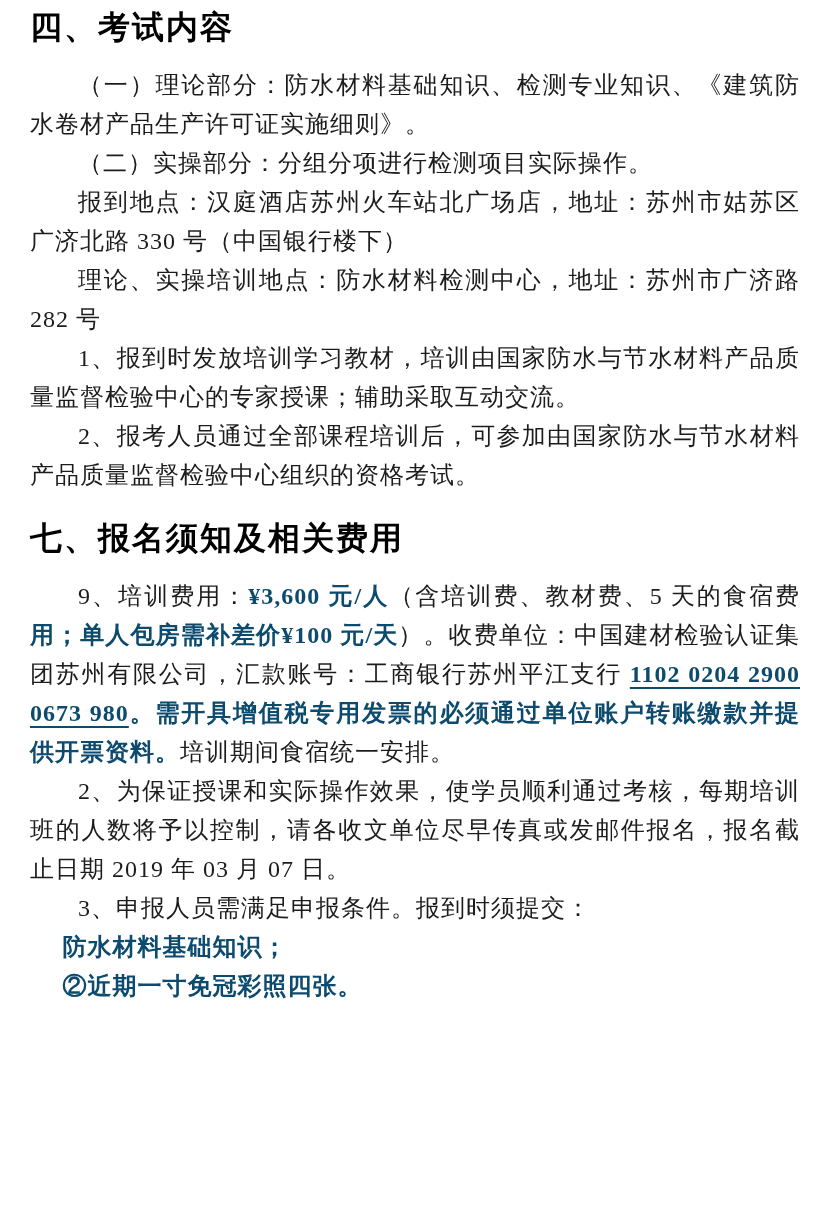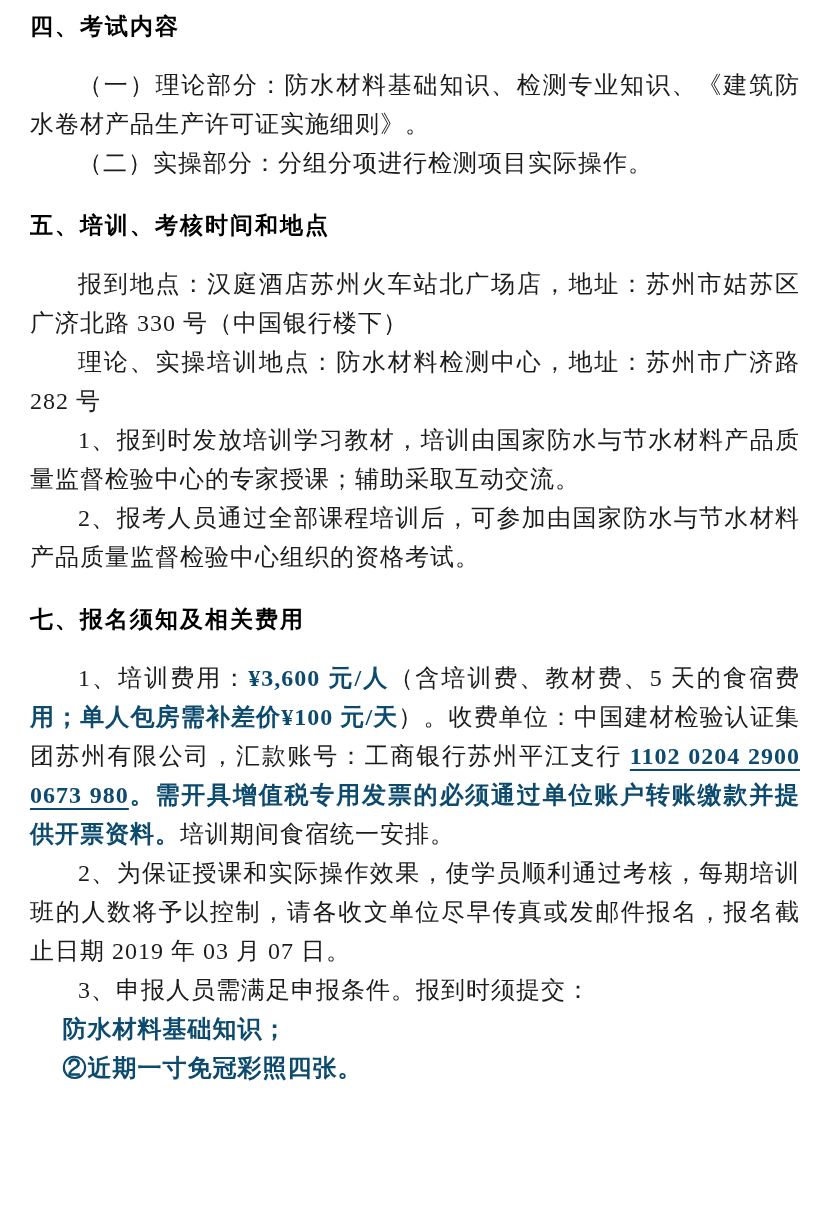--- a/index.html
+++ b/index.html
@@ -15,21 +15,21 @@
     padding: 6px 30px 0 30px;
     overflow: hidden;
     background: #ffffff;
     color: #1c1c1c;
     font-family: "Liberation Serif", "DejaVu Serif", serif;
     font-size: 24px;
     letter-spacing: 1px;
   }
   .section { margin: 0; }
   .heading {
-    font-size: 23px;
+    font-size: 32px;
     font-weight: 700;
     color: #000000;
     line-height: 34px;
     margin: 26px 0 22px 0;
     letter-spacing: 2px;
   }
   .section:first-child .heading { margin-top: 4px; }
   .para {
     margin: 0;
     line-height: 39px;
@@ -51,32 +51,31 @@
 
 <div class="page">
 
   <div class="section">
     <h2 class="heading">四、考试内容</h2>
     <p class="para"><span class="run">（一）理论部分：防水材料基础知识、检测专业知识、《建筑防水卷材产品生产许可证实施细则》。</span></p>
     <p class="para"><span class="run">（二）实操部分：分组分项进行检测项目实际操作。</span></p>
   </div>
 
   <div class="section">
-    <h2 class="heading">五、培训、考核时间和地点</h2>
     <p class="para"><span class="run">报到地点：汉庭酒店苏州火车站北广场店，地址：苏州市姑苏区广济北路 330 号（中国银行楼下）</span></p>
     <p class="para"><span class="run">理论、实操培训地点：防水材料检测中心，地址：苏州市广济路 282 号</span></p>
   </div>
 
   <div class="section">
     <p class="para"><span class="run">1、报到时发放培训学习教材，培训由国家防水与节水材料产品质量监督检验中心的专家授课；辅助采取互动交流。</span></p>
     <p class="para"><span class="run">2、报考人员通过全部课程培训后，可参加由国家防水与节水材料产品质量监督检验中心组织的资格考试。</span></p>
   </div>
 
   <div class="section">
     <h2 class="heading">七、报名须知及相关费用</h2>
-    <p class="para"><span class="run">1、培训费用：</span><span class="run b">¥3,600 元/人</span><span class="run">（含培训费、教材费、5 天的食宿费</span><span class="run b">用；单人包房需补差价¥100 元/天</span><span class="run">）。收费单位：中国建材检验认证集团苏州有限公司，汇款账号：工商银行苏州平江支行 </span><span class="run b u">1102 0204 2900 0673 980</span><span class="run b">。需开具增值税专用发票的必须通过单位账户转账缴款并提供开票资料。</span><span class="run">培训期间食宿统一安排。</span></p>
+    <p class="para"><span class="run">9、培训费用：</span><span class="run b">¥3,600 元/人</span><span class="run">（含培训费、教材费、5 天的食宿费</span><span class="run b">用；单人包房需补差价¥100 元/天</span><span class="run">）。收费单位：中国建材检验认证集团苏州有限公司，汇款账号：工商银行苏州平江支行 </span><span class="run b u">1102 0204 2900 0673 980</span><span class="run b">。需开具增值税专用发票的必须通过单位账户转账缴款并提供开票资料。</span><span class="run">培训期间食宿统一安排。</span></p>
     <p class="para"><span class="run">2、为保证授课和实际操作效果，使学员顺利通过考核，每期培训班的人数将予以控制，请各收文单位尽早传真或发邮件报名，报名截止日期 2019 年 03 月 07 日。</span></p>
     <p class="para"><span class="run">3、申报人员需满足申报条件。报到时须提交：</span></p>
     <p class="para item"><span class="run b">防水材料基础知识；</span></p>
     <p class="para item"><span class="run b">②近期一寸免冠彩照四张。</span></p>
   </div>
 
 </div>
 
 </body></html>

